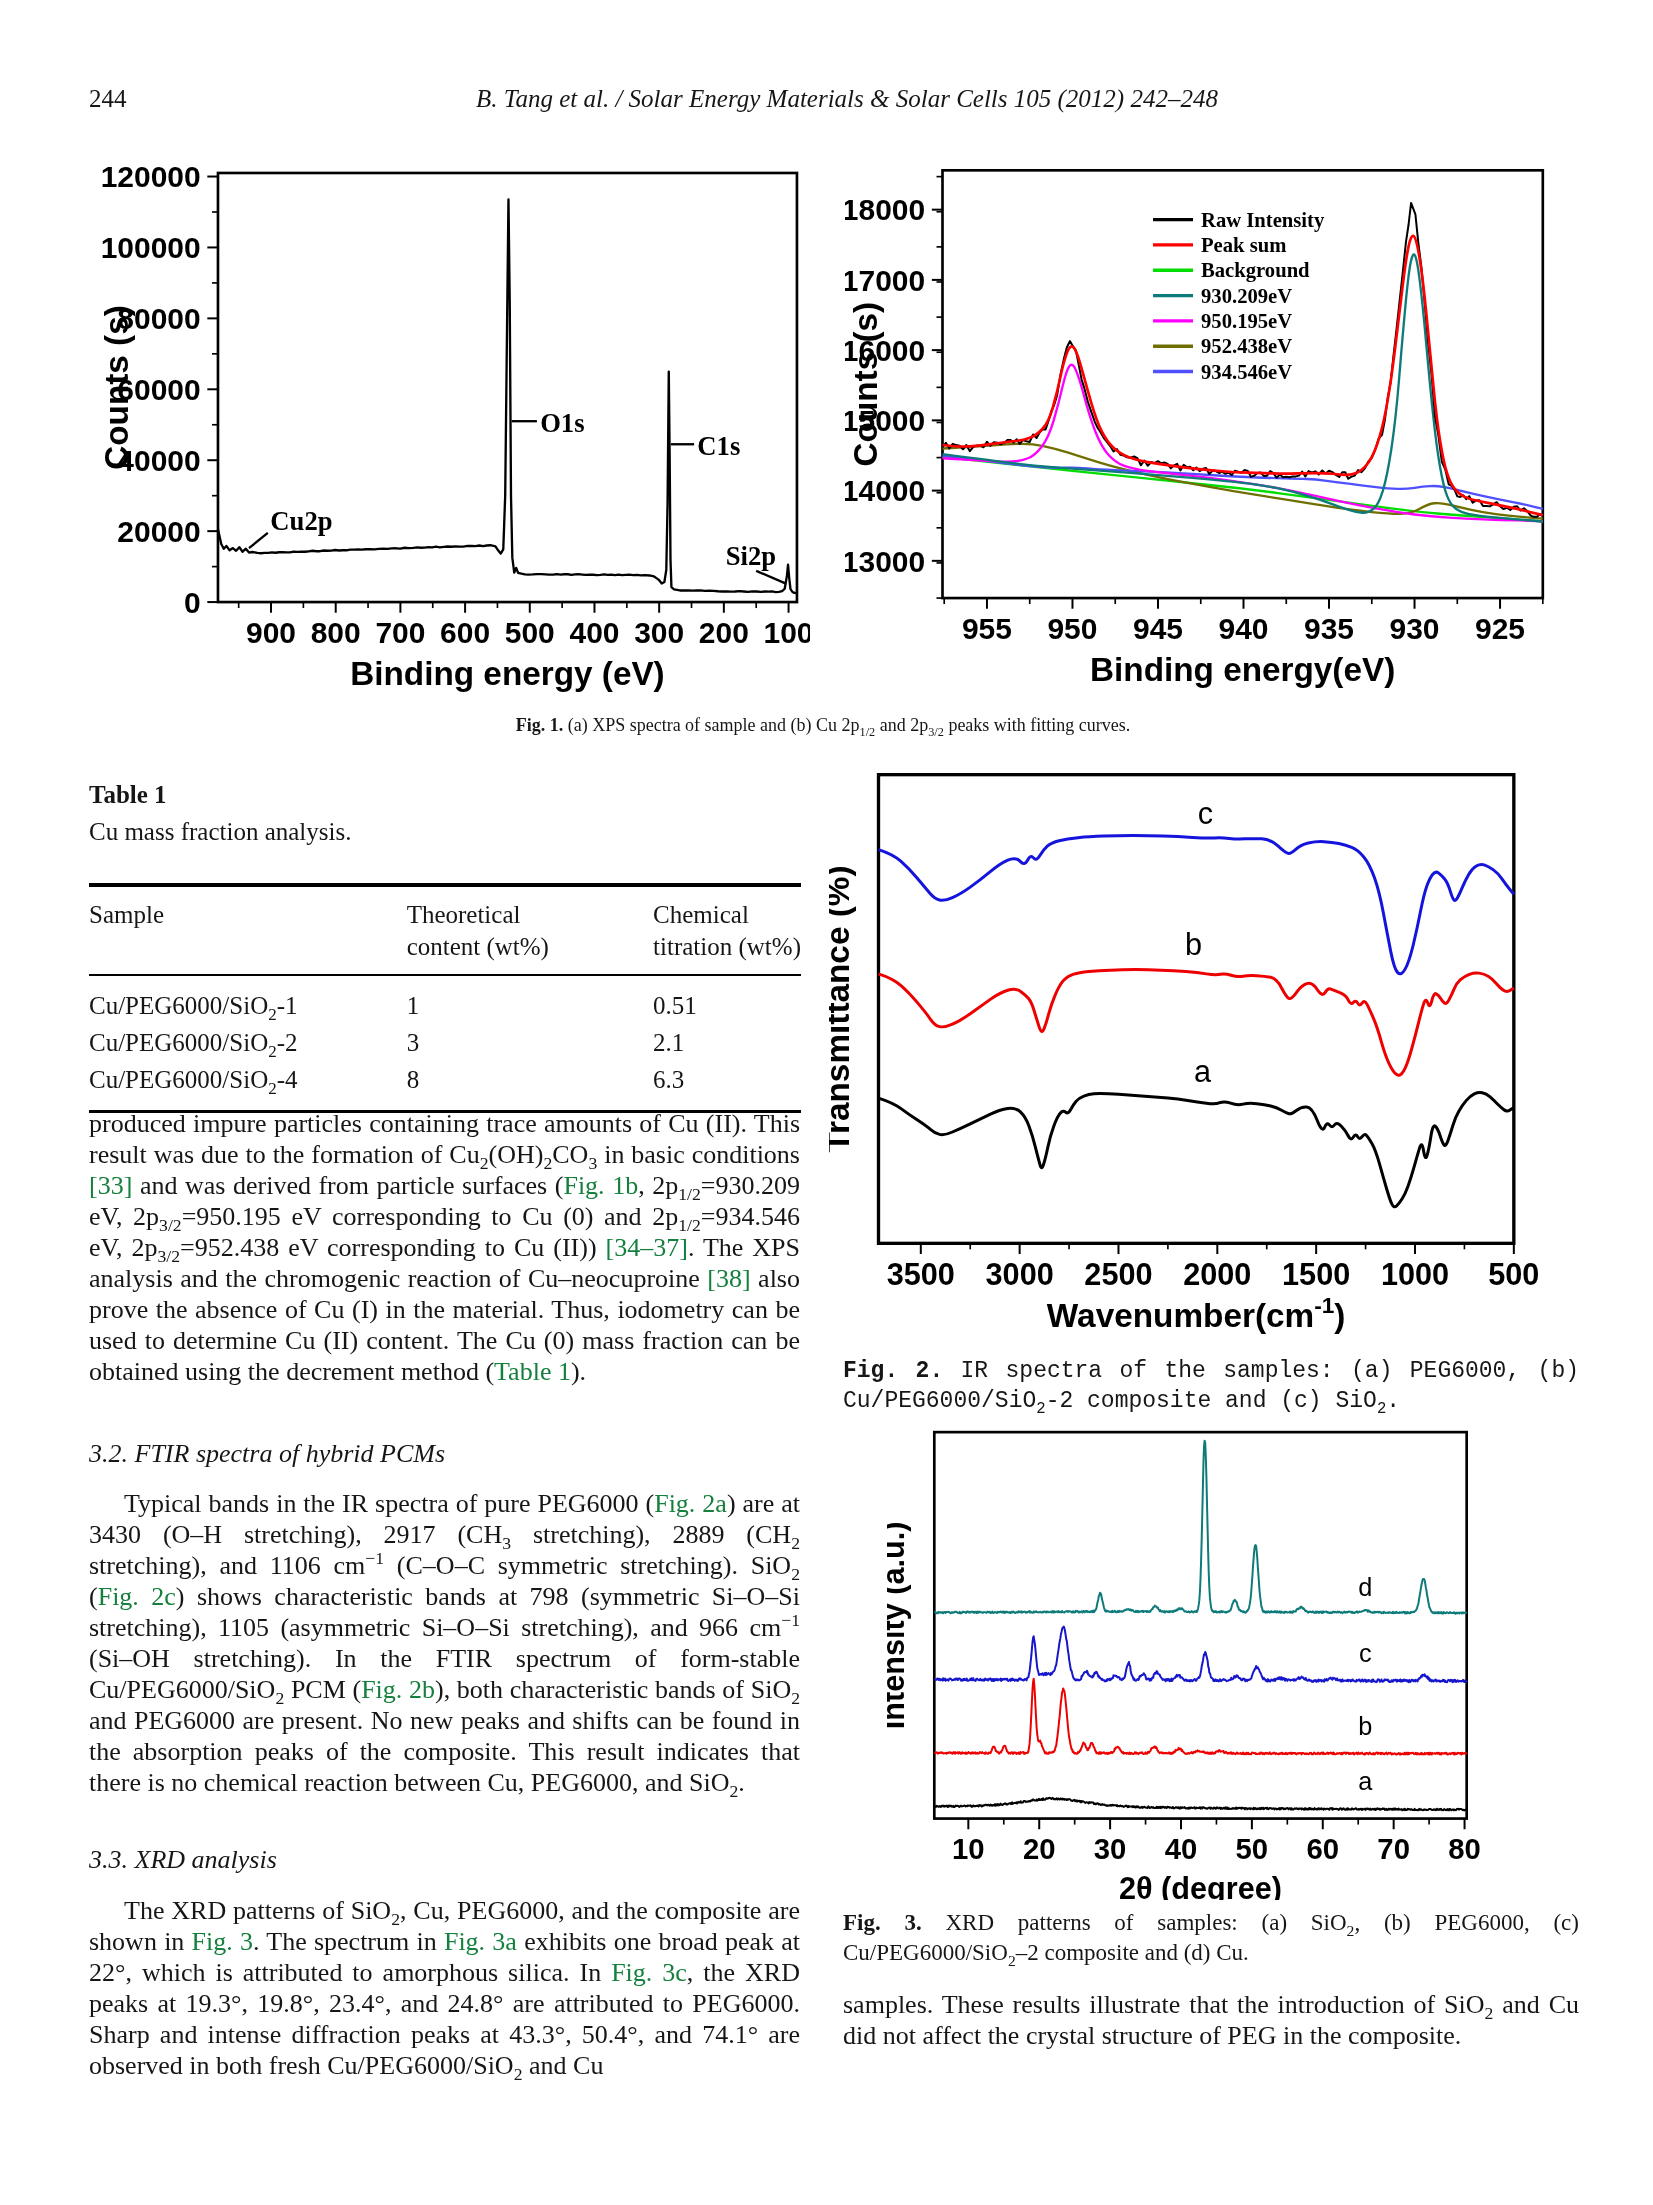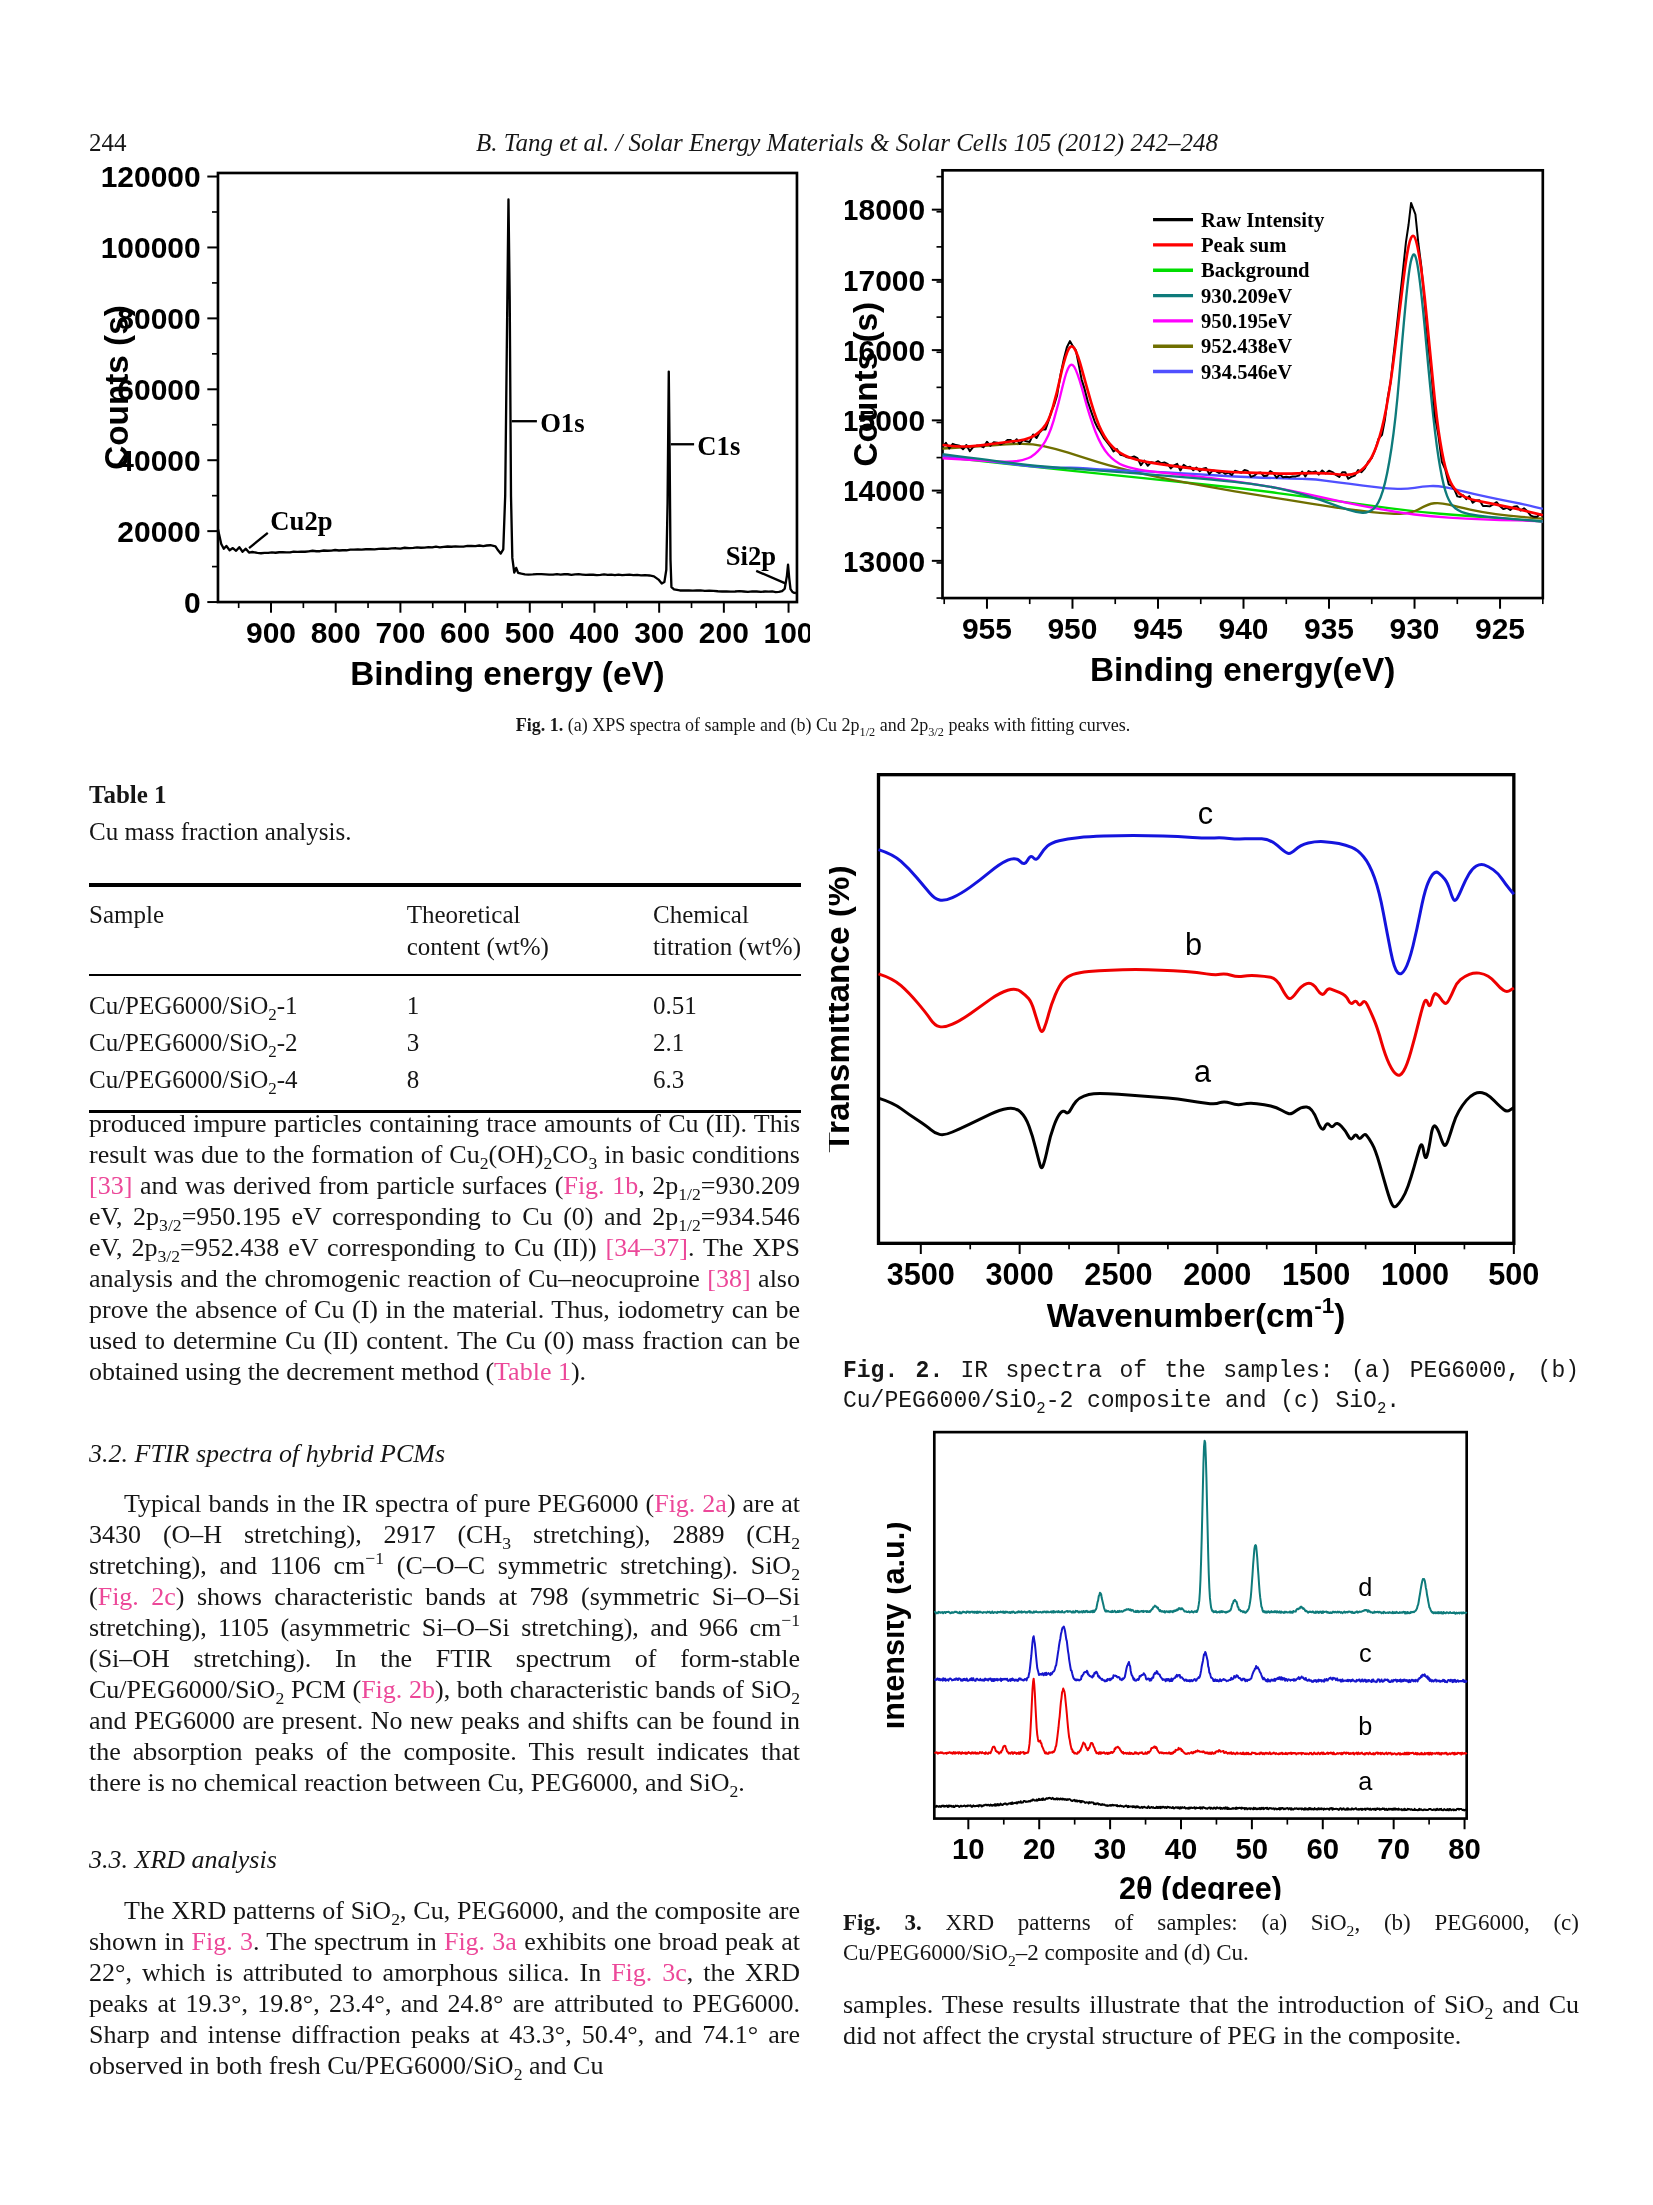--- a/index.html
+++ b/index.html
@@ -1,28 +1,28 @@
 <!DOCTYPE html>
 <html style="font-size:10.7px"><head>
 <meta charset="utf-8">
 <style>
   html,body{margin:0;padding:0;}
   body{width:1654px;height:2205px;background:#ffffff;position:relative;
        font-family:"Liberation Serif",serif;color:#161616;}
   .abs{position:absolute;}
   p{margin:0;}
-  .hdr{font-size:25px;margin-top:44px;}
+  .hdr{font-size:25px;}
   .hdr-center{font-style:italic;text-align:center;left:0;right:0;padding-left:40px;}
   .body-p{font-size:26px;line-height:31px;text-align:justify;}
   .indent{text-indent:35px;}
   .sec-h{font-size:26px;font-style:italic;}
   .caption{font-size:23px;line-height:30px;text-align:justify;}
   .caption-center{font-size:18px;text-align:center;left:0;right:8px;}
   sub,sup{font-size:68%;line-height:0;}
-  .ref{color:#ec4899;}
+  .ref{color:#15803d;}
   
   #table1{left:89px;top:781px;width:712px;}
   .t1-title{font-weight:bold;font-size:25px;}
   .t1-sub{font-size:25px;margin-top:9.3px;}
   #table1 table{border-collapse:collapse;width:100%;margin-top:37px;font-size:25px;}
   #table1 thead tr{border-top:4px solid #000;border-bottom:2.7px solid #000;}
   #table1 th{text-align:left;font-weight:normal;padding:12px 0 10.7px;vertical-align:top;
              line-height:32px;white-space:nowrap;}
   #table1 tbody tr:first-child td{padding-top:13.3px;}
   #table1 tbody tr:last-child td{padding-bottom:13.3px;}

